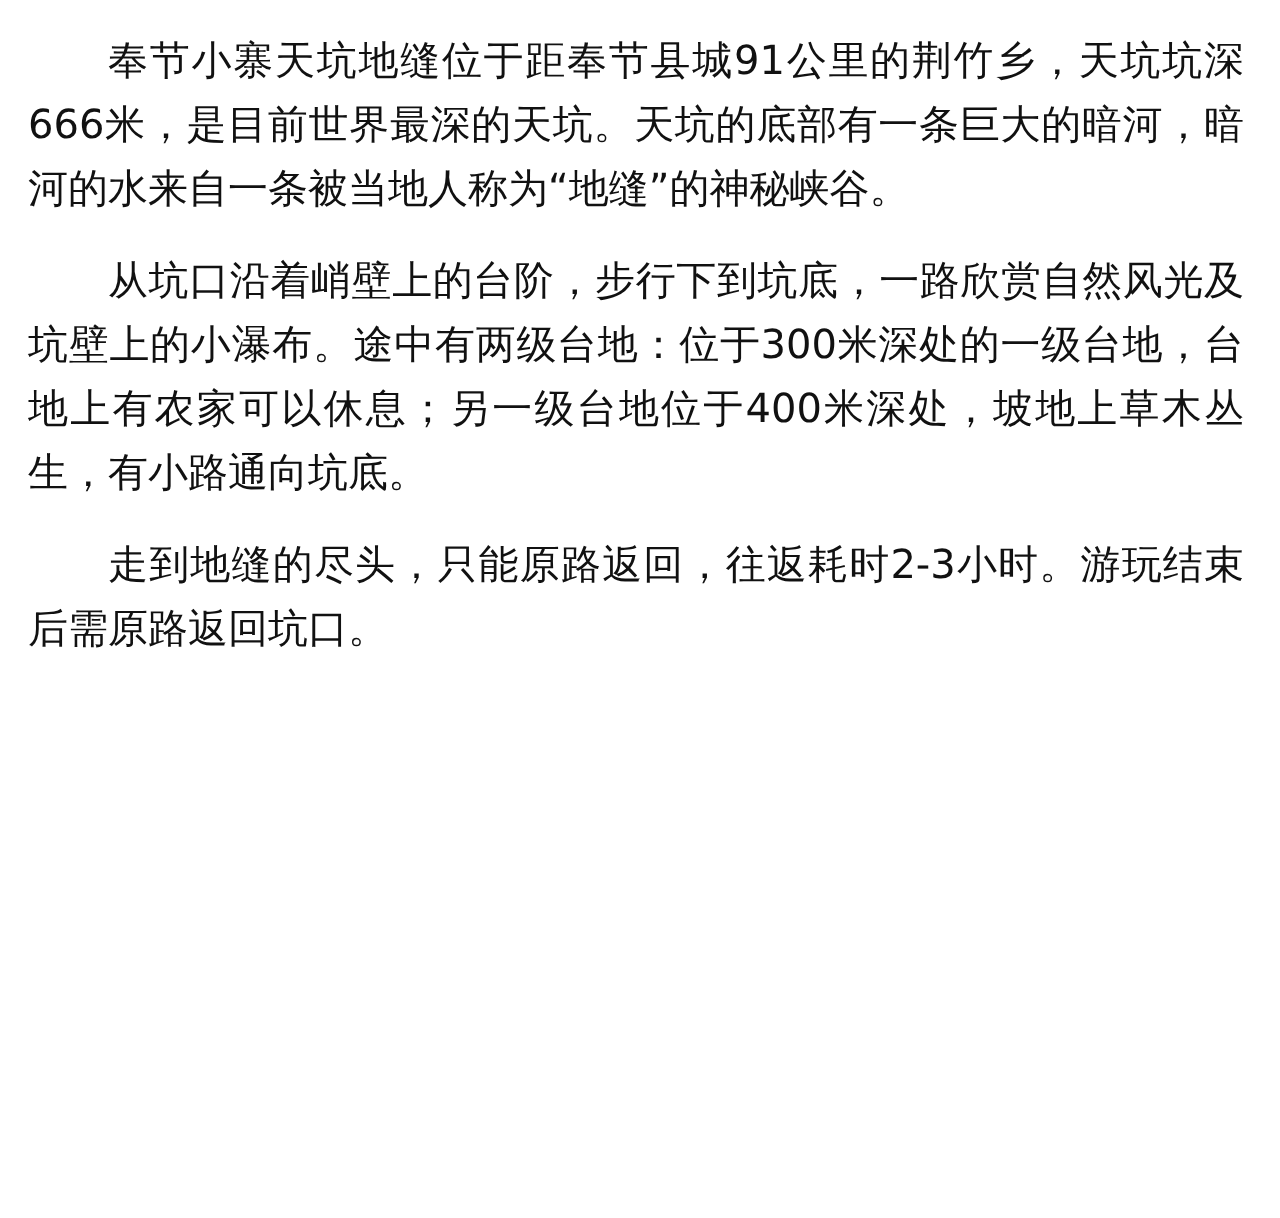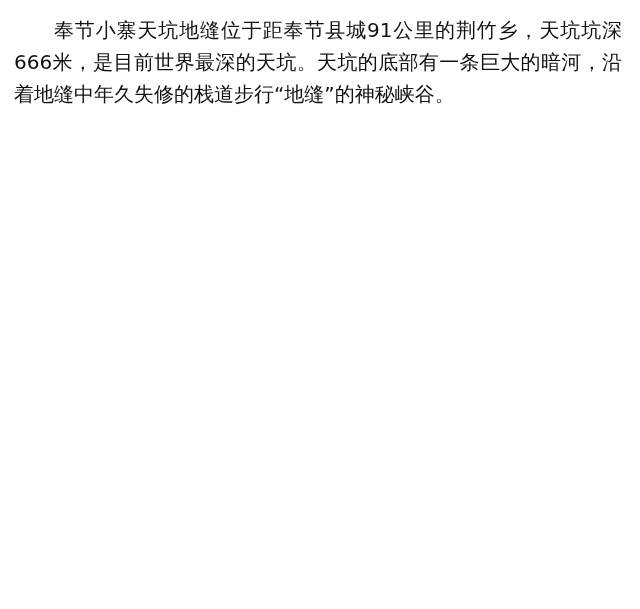--- a/index.html
+++ b/index.html
@@ -31,14 +31,16 @@
     letter-spacing: 0px;
   }
   .para:last-child {
     margin-bottom: 0;
   }
 </style>
 </head>
 <body>
 
 <div class="page">
-  <p class="para">奉节小寨天坑地缝位于距奉节县城91公里的荆竹乡，天坑坑深666米，是目前世界最深的天坑。天坑的底部有一条巨大的暗河，沿着地缝中年久失修的栈道步行“地缝”的神秘峡谷。</p>
+  <p class="para">奉节小寨天坑地缝位于距奉节县城91公里的荆竹乡，天坑坑深666米，是目前世界最深的天坑。天坑的底部有一条巨大的暗河，暗河的水来自一条被当地人称为“地缝”的神秘峡谷。</p>
+  <p class="para">从坑口沿着峭壁上的台阶，步行下到坑底，一路欣赏自然风光及坑壁上的小瀑布。途中有两级台地：位于300米深处的一级台地，台地上有农家可以休息；另一级台地位于400米深处，坡地上草木丛生，有小路通向坑底。</p>
+  <p class="para">走到地缝的尽头，只能原路返回，往返耗时2-3小时。游玩结束后需原路返回坑口。</p>
 </div>
 
 </body></html>

